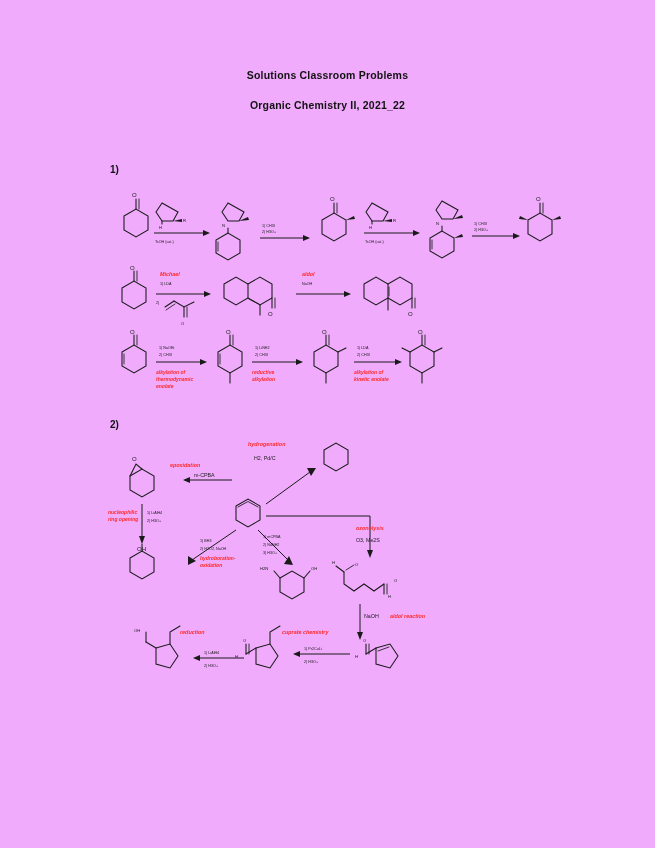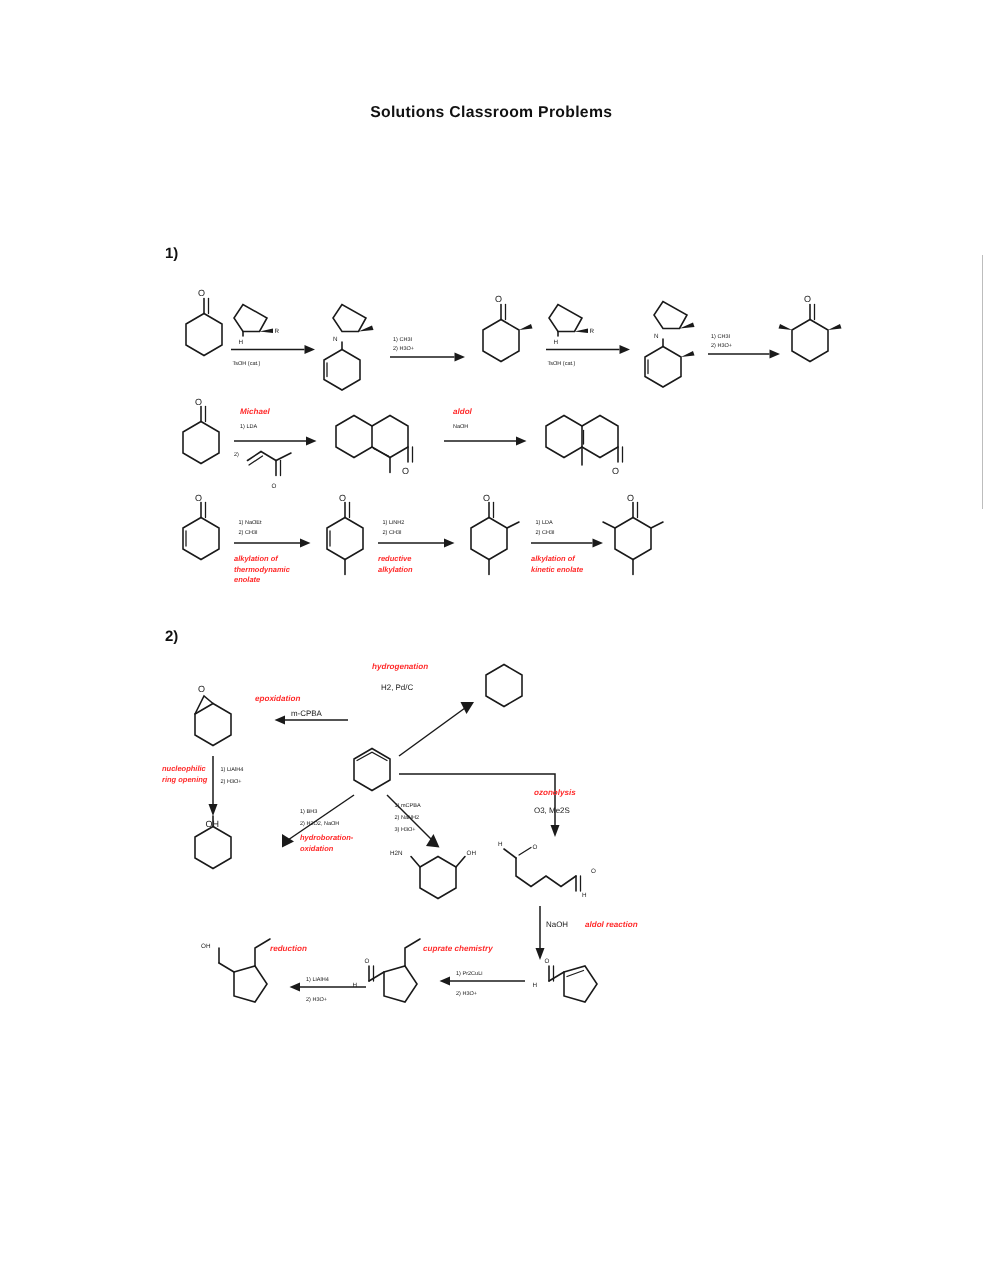--- a/index.html
+++ b/index.html
@@ -1,18 +1,18 @@
 <!DOCTYPE html>
 <html><head>
 <meta charset="utf-8">
 <title>Solutions Classroom Problems</title>
 <style>
   html,body{margin:0;padding:0;background:#8a8a8a;}
   body{font-family:"Liberation Sans",sans-serif;}
-  .page{position:relative;width:655px;height:848px;background:#ffffff;margin:0 auto;overflow:hidden;}
+  .page{position:relative;width:655px;height:848px;background:#f0abfc;margin:0 auto;overflow:hidden;}
   .hdr{position:absolute;width:100%;text-align:center;font-weight:bold;font-size:10.5px;color:#111;letter-spacing:.2px;}
   #t1{top:69px;}
   #t2{top:99px;}
   .qnum{position:absolute;font-weight:bold;font-size:10px;color:#111;}
   .scheme{position:absolute;}
   .rx{font-family:"Liberation Sans",sans-serif;font-size:5.3px;fill:#1a1a1a;}
   .rxs{font-family:"Liberation Sans",sans-serif;font-size:3.7px;fill:#1a1a1a;}
   .red{font-family:"Liberation Sans",sans-serif;font-size:5.4px;fill:#ff2a2a;font-style:italic;font-weight:bold;}
   .redsm{font-family:"Liberation Sans",sans-serif;font-size:5px;fill:#ff2a2a;font-style:italic;font-weight:bold;}
   .atom{font-family:"Liberation Sans",sans-serif;font-size:6px;fill:#1a1a1a;}
@@ -22,20 +22,21 @@
   .bondt{stroke:#1a1a1a;stroke-width:.85;fill:none;stroke-linecap:round;}
   .arw{stroke:#1a1a1a;stroke-width:1;fill:none;}
   .wedge{fill:#1a1a1a;stroke:none;}
 </style>
 </head>
 <body>
 
 <div class="page">
 
   <div class="hdr" id="t1">Solutions Classroom Problems</div>
+  <div class="hdr" id="t2">Organic Chemistry II, 2021_22</div>
 
   <div class="qnum" style="left:110px;top:164px;">1)</div>
   <div class="qnum" style="left:110px;top:419px;">2)</div>
 
   <div class="scheme" style="left:110px;top:186px;">
   <svg width="440" height="76" viewBox="0 0 440 76">
 
     <g>
       <path class="bond" d="M14,30 L26,23 L38,30 L38,44 L26,51 L14,44 Z"></path>
       <path class="bond" d="M26,23 L26,13"></path>

